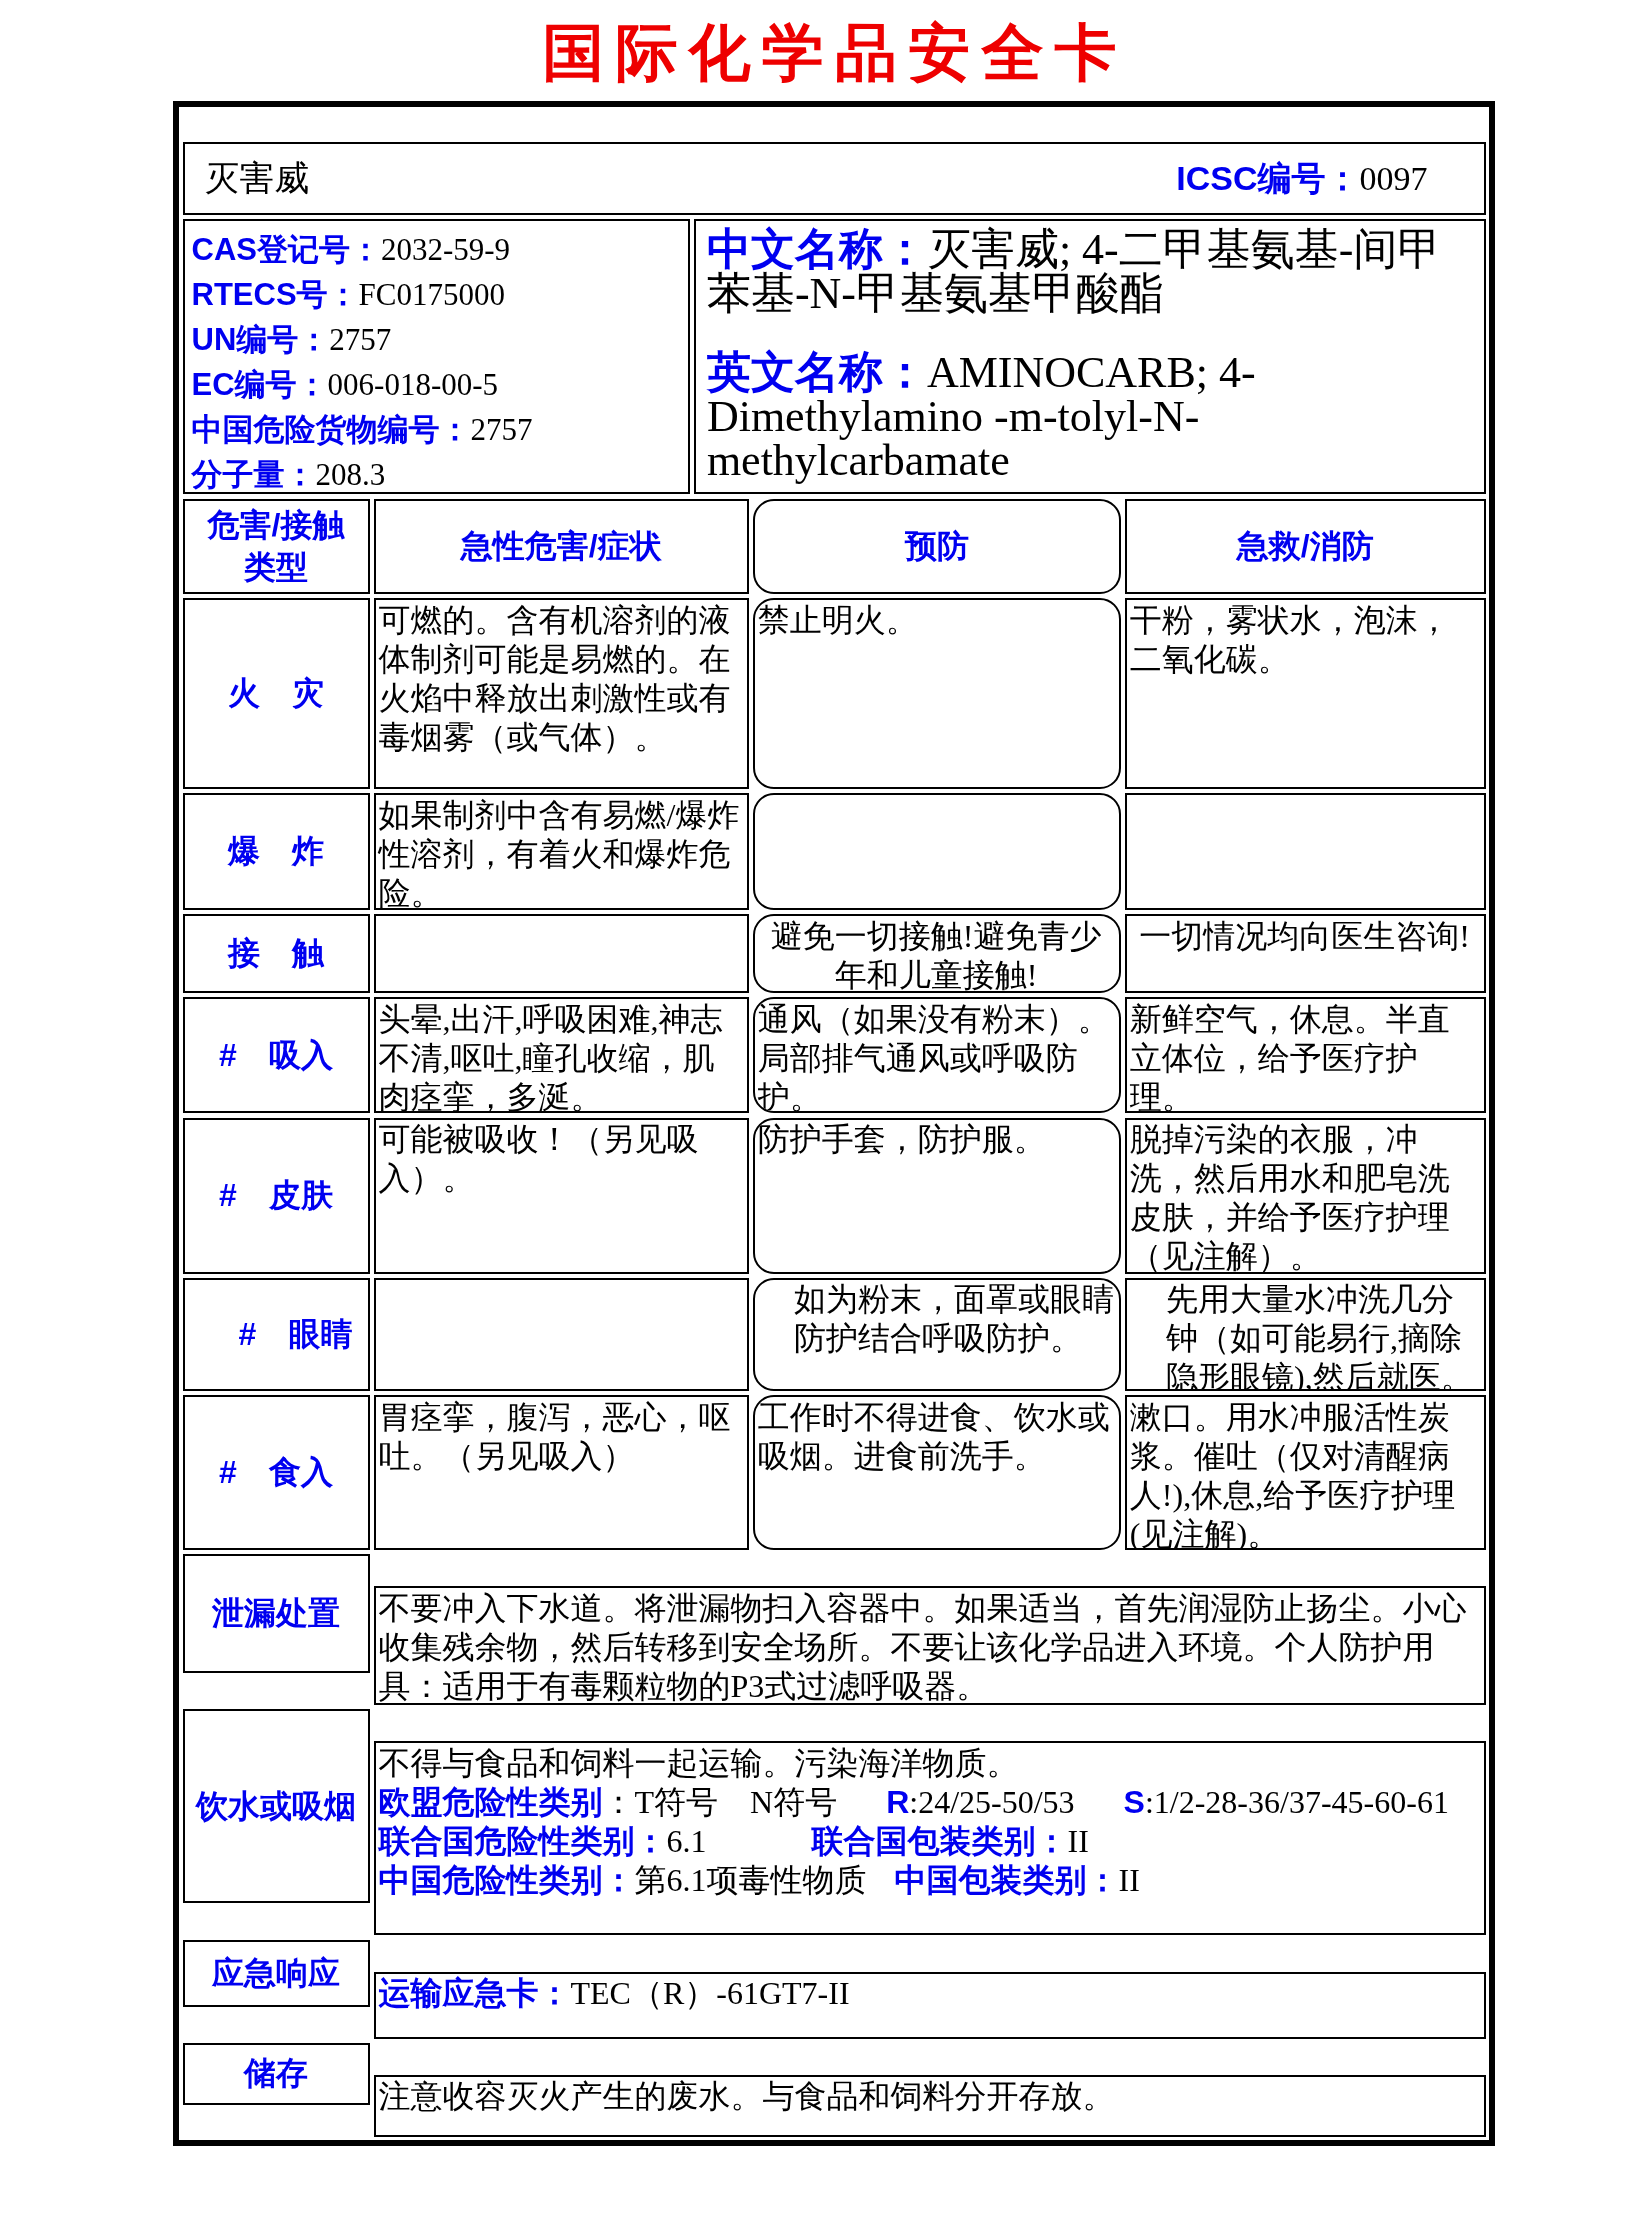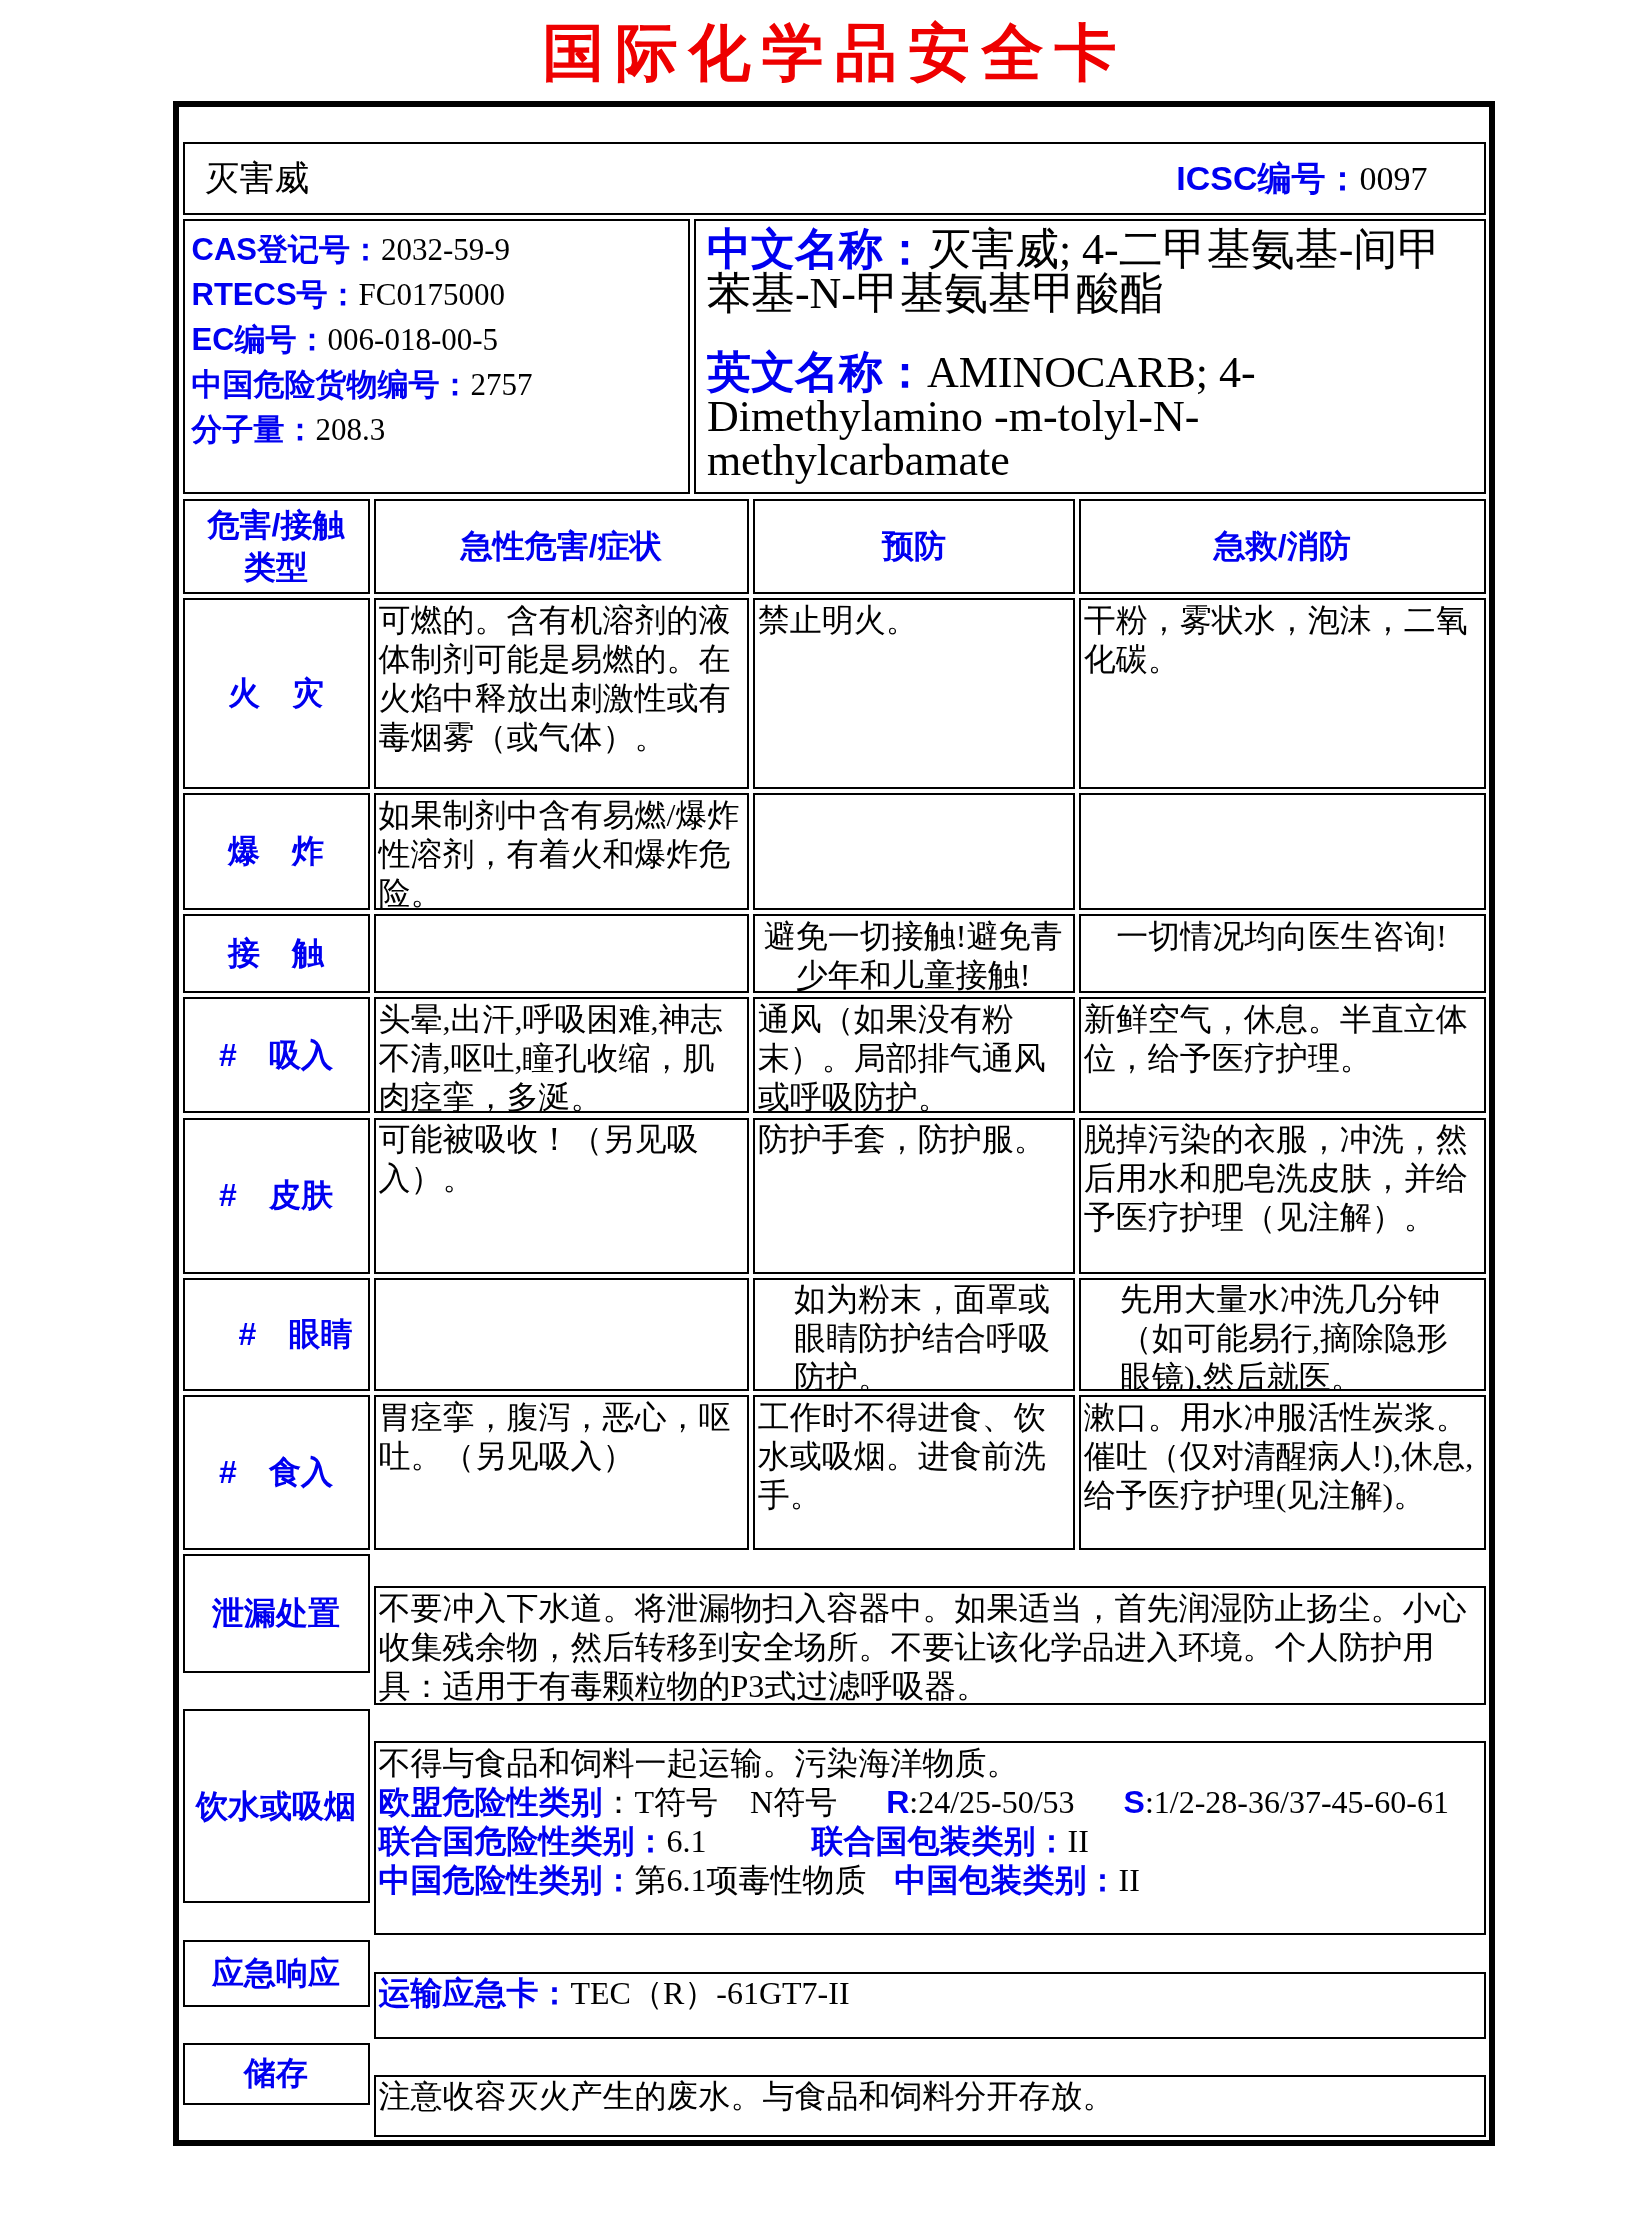--- a/index.html
+++ b/index.html
@@ -35,21 +35,21 @@
     border:2.8px solid #000;
     box-sizing:border-box;
     padding:0.7px 4.2px 1.4px 2.8px;
     overflow:hidden;
     font-size:32px;
     line-height:39px;
   }
   
   .c1{width:187px;flex:none;}
   .c2{width:375px;flex:none;}
-  .c3{width:322px;flex:none;}
+  .c3{width:368px;flex:none;border-radius:21px;}
   .c4{flex:1;}
   .ci1{width:507px;flex:none;}
   .ci2{flex:1;}
   .span-rest{flex:1;margin-top:32px;}
   
   .r-name .cell{height:73px;}
   .r-info .cell{height:275px;}
   .r-head .cell{height:95px;}
   .r-fire .cell{height:191px;}
   .r-expl .cell{height:117px;}
@@ -110,20 +110,21 @@
       <span style="font-size:34px;">
         <span class="lab">ICSC编号：</span><span class="val">0097</span>
       </span>
     </div>
   </div>
 
   <div class="trow r-info">
     <div class="cell ci1 info-left">
       <div class="iline"><span class="lab">CAS登记号：</span><span class="val">2032-59-9</span></div>
       <div class="iline"><span class="lab">RTECS号：</span><span class="val">FC0175000</span></div>
+      <div class="iline"><span class="lab">UN编号：</span><span class="val">2757</span></div>
       <div class="iline"><span class="lab">EC编号：</span><span class="val">006-018-00-5</span></div>
       <div class="iline"><span class="lab">中国危险货物编号：</span><span class="val">2757</span></div>
       <div class="iline"><span class="lab">分子量：</span><span class="val">208.3</span></div>
     </div>
     <div class="cell ci2 info-right">
       <div class="nblock"><span class="lab">中文名称：</span><span class="val">灭害威; 4-二甲基氨基-间甲苯基-N-甲基氨基甲酸酯</span></div>
       <div class="nblock"><span class="lab">英文名称：</span><span class="val">AMINOCARB; 4-Dimethylamino -m-tolyl-N-methylcarbamate</span></div>
       <div class="nblock"><span class="lab">化学式：</span><span class="val">C₁₁H₁₆N₂O₂</span></div>
     </div>
   </div>

